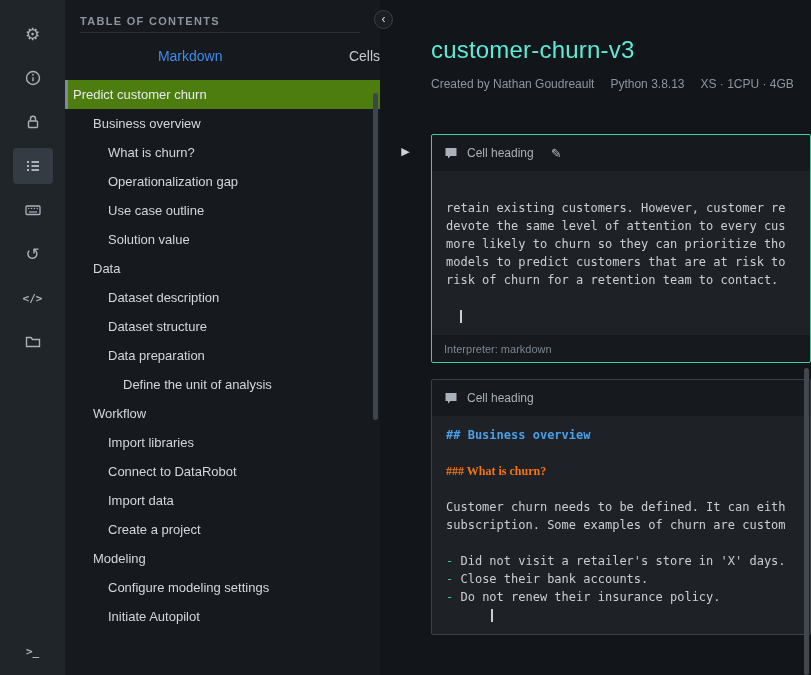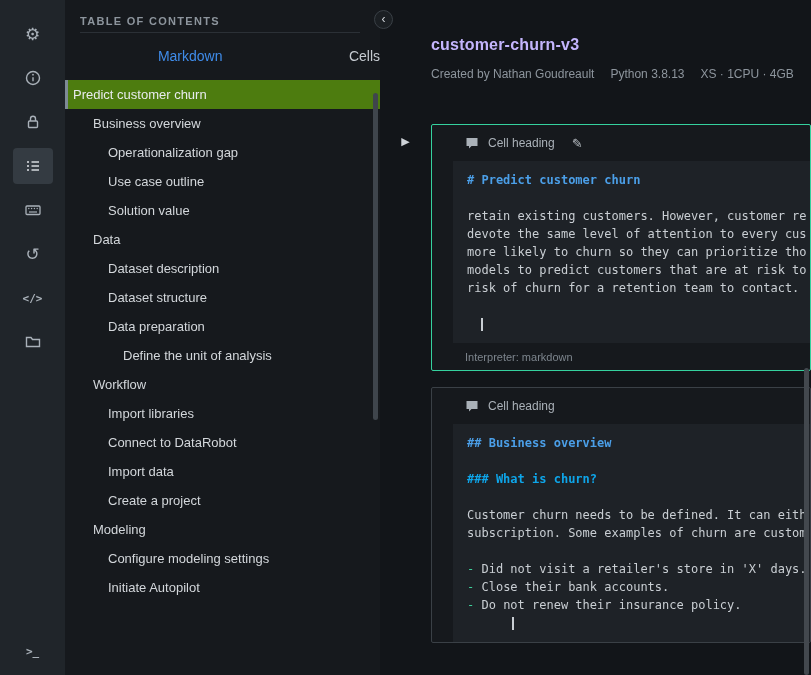--- a/index.html
+++ b/index.html
@@ -34,42 +34,42 @@
   .toc-scroll { position:absolute; right:2px; top:93px; width:5px; height:327px;
     background:#3f454c; border-radius:3px; }
 
   
   .collapse { position:absolute; left:374px; top:10px; width:19px; height:19px; border-radius:50%;
     background:#1b1f23; border:1px solid #3a4046; color:#d4d9de; display:flex; align-items:center;
     justify-content:center; font-size:12px; z-index:10; cursor:pointer; padding-bottom:2px; }
 
   
   .content { flex:1; background:#121519; overflow:hidden; position:relative; }
-  .nb-title { margin:36px 0 0 51px; color:#c4b5fd; font-size:16px; font-weight:700; letter-spacing:.2px; }
+  .nb-title { margin:36px 0 0 51px; color:#5eead4; font-size:24px; font-weight:400; letter-spacing:.2px; }
   .nb-meta { margin:13px 5px 0 51px; color:#8d959d; font-size:12px; display:flex; gap:16px; }
 
   .cells { margin-top:43px; }
   .cell-row { display:flex; }
   .cell-row + .cell-row { margin-top:16px; }
   .gutter { width:51px; flex:0 0 51px; display:flex; justify-content:center; align-items:flex-start;
     padding-top:12px; }
   .run-btn { color:#ced3d8; font-size:11px; cursor:pointer; line-height:1; }
 
-  .cell { width:460px; background:#16191d; border:1px solid #3a4046; border-radius:2px;padding-left:21px; }
+  .cell { width:460px; background:#16191d; border:1px solid #3a4046; border-radius:2px; }
   .cell.selected { border-color:#35d19e; }
   .cell-header { height:36px; display:flex; align-items:center; gap:9px; padding:0 12px;
     color:#aab1b8; font-size:12px; }
   .bubble { color:#aab1b8; display:flex; }
   .pencil { color:#b8bec4; font-size:13px; margin-left:8px; cursor:pointer; }
   .cell-body { background:#1e2227; padding:10px 0 10px 14px; cursor:text;
     font-family:"DejaVu Sans Mono", monospace; font-size:12px; line-height:18px;
     color:#c9ced3; overflow:hidden; }
   .ln { height:18px; white-space:pre; }
   .ln-h1, .ln-h2 { color:#4b9fe8; font-weight:bold; }
-  .ln-h3 { color:#0ea5e9; font-weight:bold; }
+  .ln-h3 { color:#f97316; font-weight:bold;font-family:Liberation Serif, serif; }
   .mk { color:#3ecf9a; }
   .cursor { display:inline-block; width:1.5px; height:13px; background:#c9ced3; vertical-align:middle; }
   .cur1 { margin-left:14px; }
   .cur2 { margin-left:45px; }
   .cell-footer { height:27px; display:flex; align-items:center; padding:0 12px;
     color:#7d858d; font-size:11px; }
 
   .vscroll { position:absolute; right:2px; top:368px; width:5px; height:307px;
     background:#43484e; border-radius:3px; }
   svg { display:block; }
@@ -146,20 +146,21 @@
 
   <aside class="toc">
     <div class="toc-header">TABLE OF CONTENTS</div>
     <div class="toc-tabs">
       <div class="toc-tab active">Markdown</div>
       <div class="toc-tab">Cells</div>
     </div>
     <div class="tree">
       <div class="trow t0 sel">Predict customer churn</div>
       <div class="trow t1">Business overview</div>
+      <div class="trow t2">What is churn?</div>
       <div class="trow t2">Operationalization gap</div>
       <div class="trow t2">Use case outline</div>
       <div class="trow t2">Solution value</div>
       <div class="trow t1">Data</div>
       <div class="trow t2">Dataset description</div>
       <div class="trow t2">Dataset structure</div>
       <div class="trow t2">Data preparation</div>
       <div class="trow t3">Define the unit of analysis</div>
       <div class="trow t1">Workflow</div>
       <div class="trow t2">Import libraries</div>
@@ -199,21 +200,20 @@
               <svg width="14" height="14" viewBox="0 0 14 14">
                   <path d="M1.5 2 h11 v8 h-6 l-2.5 2.5 v-2.5 h-2.5 z" fill="currentColor"></path>
                 </svg>
             </span>
             <span>Cell heading</span>
             <span class="pencil">
               <span>✎</span>
             </span>
           </div>
           <div class="cell-body">
-            <div class="ln ln-h1"># Predict customer churn</div>
             <div class="ln"></div>
             <div class="ln">retain existing customers. However, customer re</div>
             <div class="ln">devote the same level of attention to every cus</div>
             <div class="ln">more likely to churn so they can prioritize tho</div>
             <div class="ln">models to predict customers that are at risk to</div>
             <div class="ln">risk of churn for a retention team to contact.</div>
             <div class="ln"></div>
             <div class="ln"><span class="cursor cur1"></span></div>
           </div>
           <div class="cell-footer">

